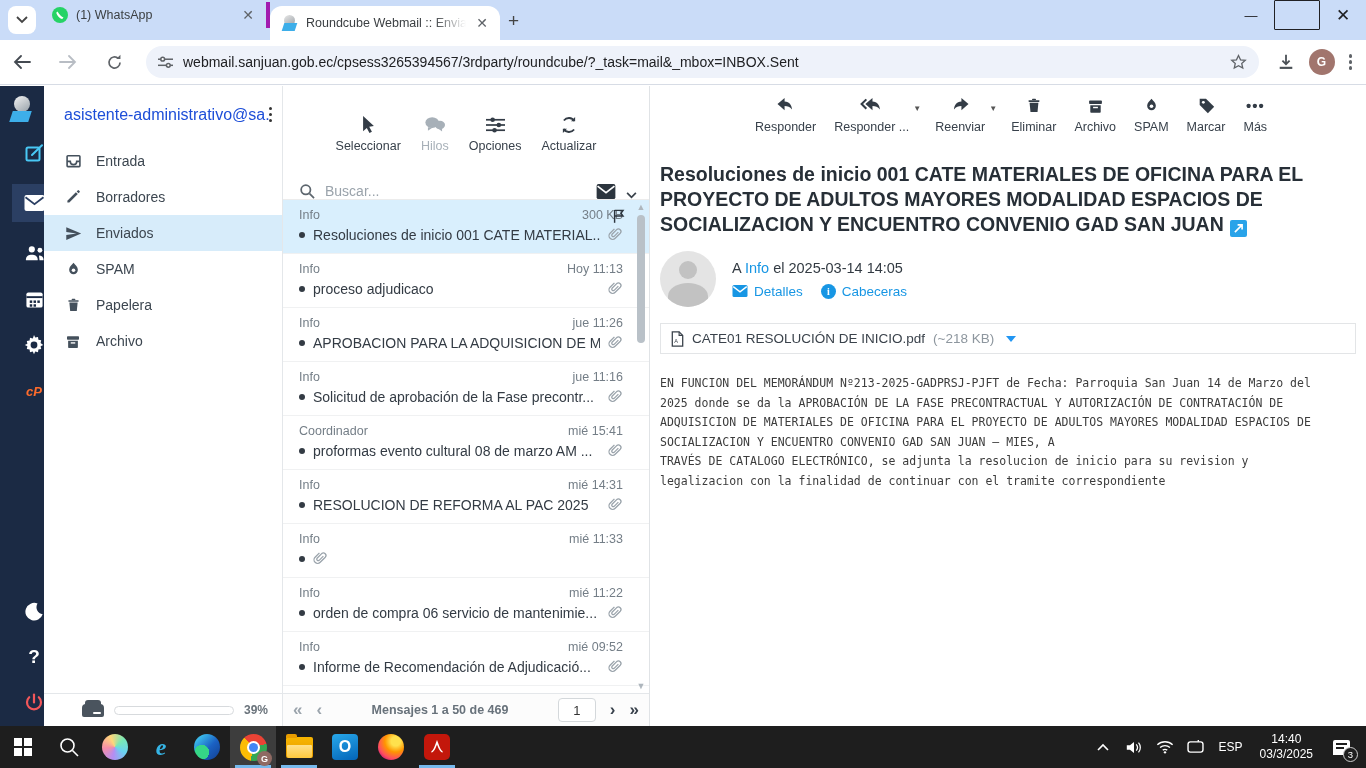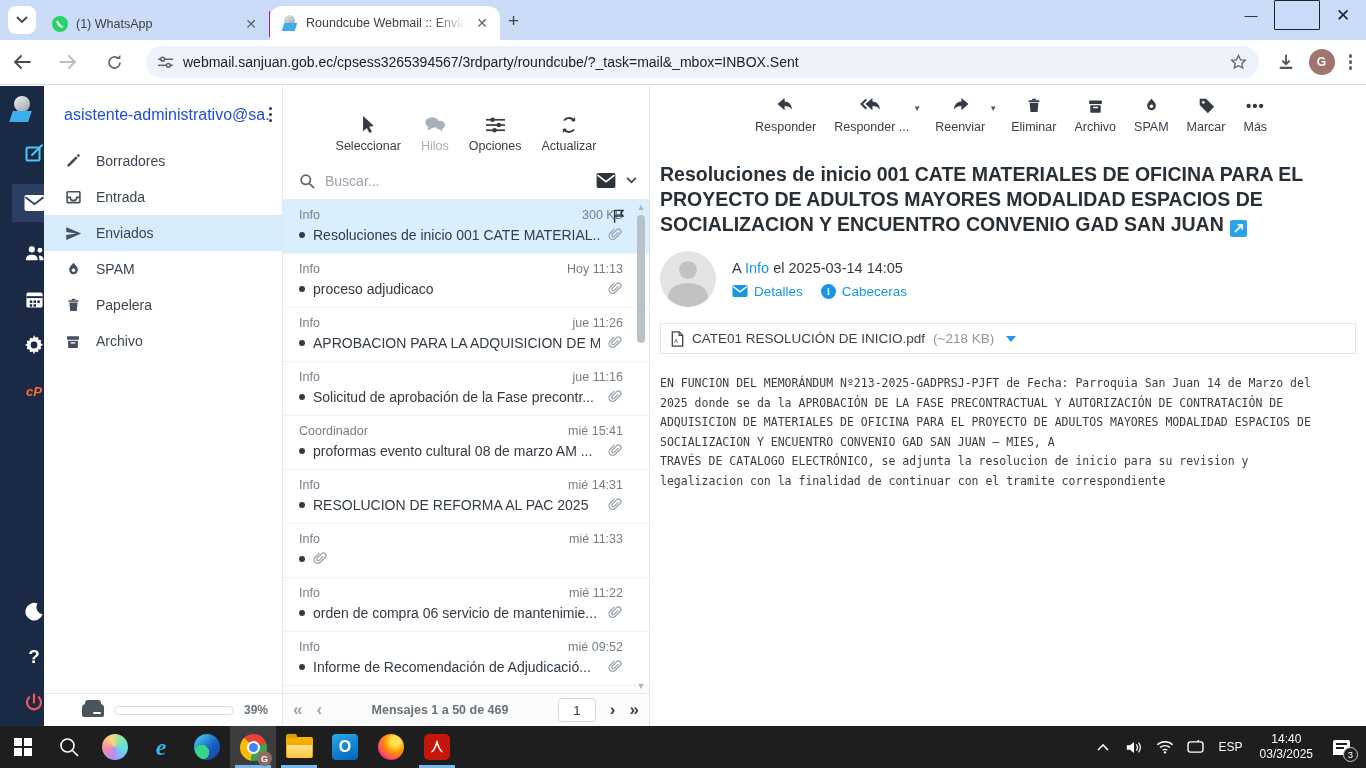--- a/index.html
+++ b/index.html
@@ -3,21 +3,21 @@
 <meta charset="utf-8">
 <style>
   * { margin:0; padding:0; box-sizing:border-box; }
   html,body { width:1366px; height:768px; overflow:hidden; font-family:"Liberation Sans", sans-serif; }
   #screen { position:relative; width:1366px; height:768px; background:#fff; overflow:hidden; }
 
   
   .tabstrip { position:absolute; top:0; left:0; right:0; height:40px; background:#cadcf8; display:flex; align-items:flex-end; }
   .tabsearch { width:28px; height:28px; margin:6px 4px 6px 8px; background:#fff; border-radius:8px; display:flex; align-items:center; justify-content:center; color:#444; font-size:12px; align-self:center; }
   .tab { display:flex; align-items:center; gap:8px; height:34px; padding:0 10px 0 12px; font-size:12.5px; color:#3c4043; width:230px; }
-  .tab.inactive { border-right:1px solid #a21caf; margin-bottom:3px; height:26px; }
+  .tab.inactive { border-right:4px solid #a21caf; margin-bottom:12px; height:26px; }
   .tab.active { background:#fff; border-radius:12px 12px 0 0; height:34px; }
   .tab .title { flex:1; white-space:nowrap; overflow:hidden; }
   .tab.active .title { mask-image:linear-gradient(90deg,#000 80%,transparent); -webkit-mask-image:linear-gradient(90deg,#000 80%,transparent); }
   .tab .close { font-size:14px; color:#5f6368; padding:0 2px; }
   .favicon { width:16px; height:16px; border-radius:50%; flex:none; position:relative; }
   .fav-wa { background:#25d366; display:flex; align-items:center; justify-content:center; }
   .fav-rc { background:transparent; }
   .fav-rc .sphere { position:absolute; top:0; left:2px; width:11px; height:11px; border-radius:50%; background:linear-gradient(145deg,#e8e8e8,#9aa0a6); }
   .fav-rc .cube { position:absolute; bottom:0; left:1px; width:13px; height:8px; background:#3daee9; transform:skewX(-18deg); }
   .newtab { font-size:19px; color:#444; margin:0 0 8px 8px; }
@@ -59,21 +59,21 @@
   .quota .pct { font-size:12px; color:#6a737b; font-weight:bold; }
   .disk { width:22px; height:13px; background:#4a545e; border-radius:4px 4px 2px 2px; position:relative; }
   .disk::before { content:""; position:absolute; top:-4px; left:3px; right:3px; height:6px; background:#4a545e; border-radius:3px 3px 0 0; }
   .disk::after { content:""; position:absolute; bottom:3px; right:3px; width:8px; height:2px; background:#fff; border-radius:1px; }
 
   .listpane { width:367px; flex:none; border-right:1px solid #e0e3e6; display:flex; flex-direction:column; position:relative; }
   .list-toolbar { height:57px; display:flex; align-items:center; justify-content:center; gap:20px;margin-top:19px; }
   .tbtn { display:flex; flex-direction:column; align-items:center; gap:4px; font-size:12.5px; color:#38414b; }
   .tbtn .ic { height:20px; display:flex; align-items:center; color:#333c46; }
   .tbtn.disabled, .tbtn.disabled .ic { color:#a7b0b8; }
-  .searchrow { height:38px; border-bottom:1px solid #ececec; display:flex; align-items:center; padding:0 12px 0 16px; gap:10px; }
+  .searchrow { height:38px; border-bottom:1px solid #ececec; display:flex; align-items:flex-end; padding:0 12px 0 16px; gap:10px; }
   .searchrow input { border:none; outline:none; flex:1; font-size:14px; color:#333; background:transparent; font-family:"Liberation Sans",sans-serif; }
   .searchrow input::placeholder { color:#9aa3ab; }
   .msglist { flex:1; overflow:hidden; position:relative; }
   .msg { height:54px; border-bottom:1px solid #f0f1f2; padding:8px 26px 0 16px; position:relative; }
   .msg.selected { background:#d9effd; }
   .msg .l1 { display:flex; font-size:12.5px; color:#747e87; }
   .msg .l1 .sender { flex:1; }
   .msg .l1 .meta { color:#747e87; }
   .msg .l2 { display:flex; align-items:center; margin-top:5px; font-size:14px; color:#333b44; gap:8px; }
   .msg .dot { width:6px; height:6px; border-radius:50%; background:#333b44; flex:none; }
@@ -295,35 +295,35 @@
       <div class="acct">
         <span class="name">asistente-administrativo@sa...</span>
         <span class="dots3v" style="--c:#333;">
             <i style="background:#333"></i>
             <i style="background:#333"></i>
             <i style="background:#333"></i>
           </span>
       </div>
       <div class="folder">
         <span class="ficon">
+          <svg width="17" height="16" viewBox="0 0 20 20" fill="none" stroke="currentColor" stroke-width="2">
+              <path d="M3 3.5h14a1 1 0 011 1V16a1 1 0 01-1 1H3a1 1 0 01-1-1V4.5a1 1 0 011-1z"></path>
+              <path d="M2 10.5h4a4 4 0 008 0h4"></path>
+            </svg>
+        </span>
+        <span>Entrada</span>
+      </div>
+      <div class="folder">
+        <span class="ficon">
           <svg width="16" height="16" viewBox="0 0 20 20" fill="currentColor">
               <path d="M3 14.6L13.6 4l2.4 2.4L5.4 17H3v-2.4z"></path>
               <path d="M14.6 3l2.4 2.4 1.2-1.2a1.1 1.1 0 000-1.6l-.8-.8a1.1 1.1 0 00-1.6 0z"></path>
             </svg>
         </span>
         <span>Borradores</span>
-      </div>
-      <div class="folder">
-        <span class="ficon">
-          <svg width="17" height="16" viewBox="0 0 20 20" fill="none" stroke="currentColor" stroke-width="2">
-              <path d="M3 3.5h14a1 1 0 011 1V16a1 1 0 01-1 1H3a1 1 0 01-1-1V4.5a1 1 0 011-1z"></path>
-              <path d="M2 10.5h4a4 4 0 008 0h4"></path>
-            </svg>
-        </span>
-        <span>Entrada</span>
       </div>
       <div class="folder selected">
         <span class="ficon">
           <svg width="17" height="17" viewBox="0 0 20 20" fill="currentColor">
               <path d="M1.5 17.5L19 10 1.5 2.5v5.8L13.5 10 1.5 11.7z"></path>
             </svg>
         </span>
         <span>Enviados</span>
       </div>
       <div class="folder">

